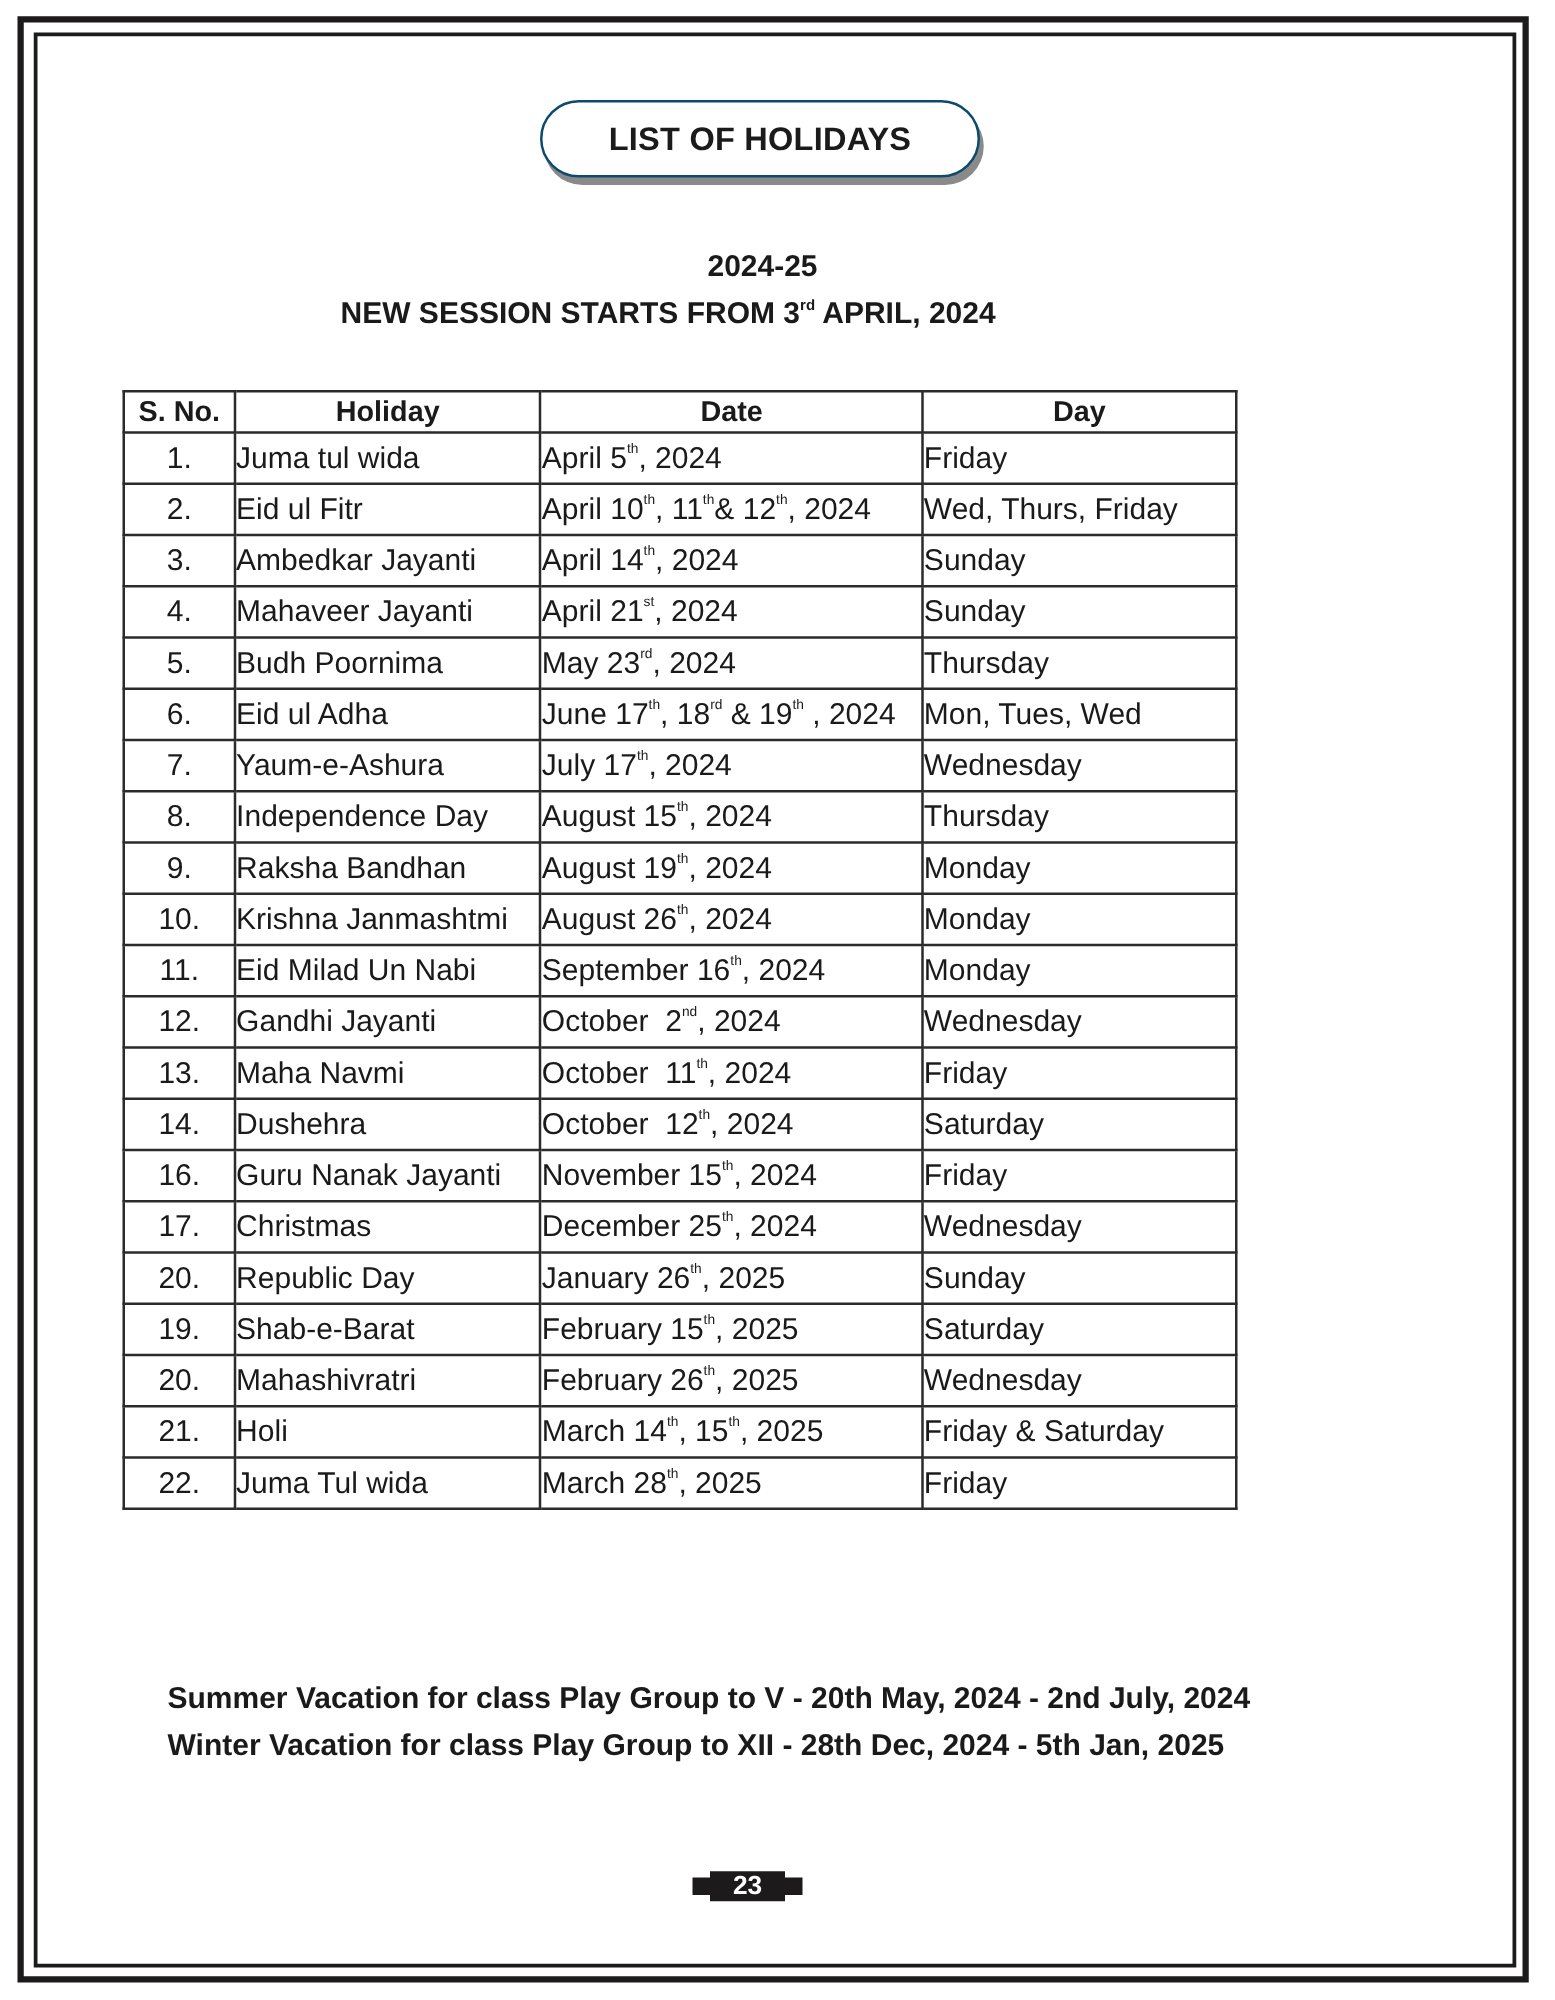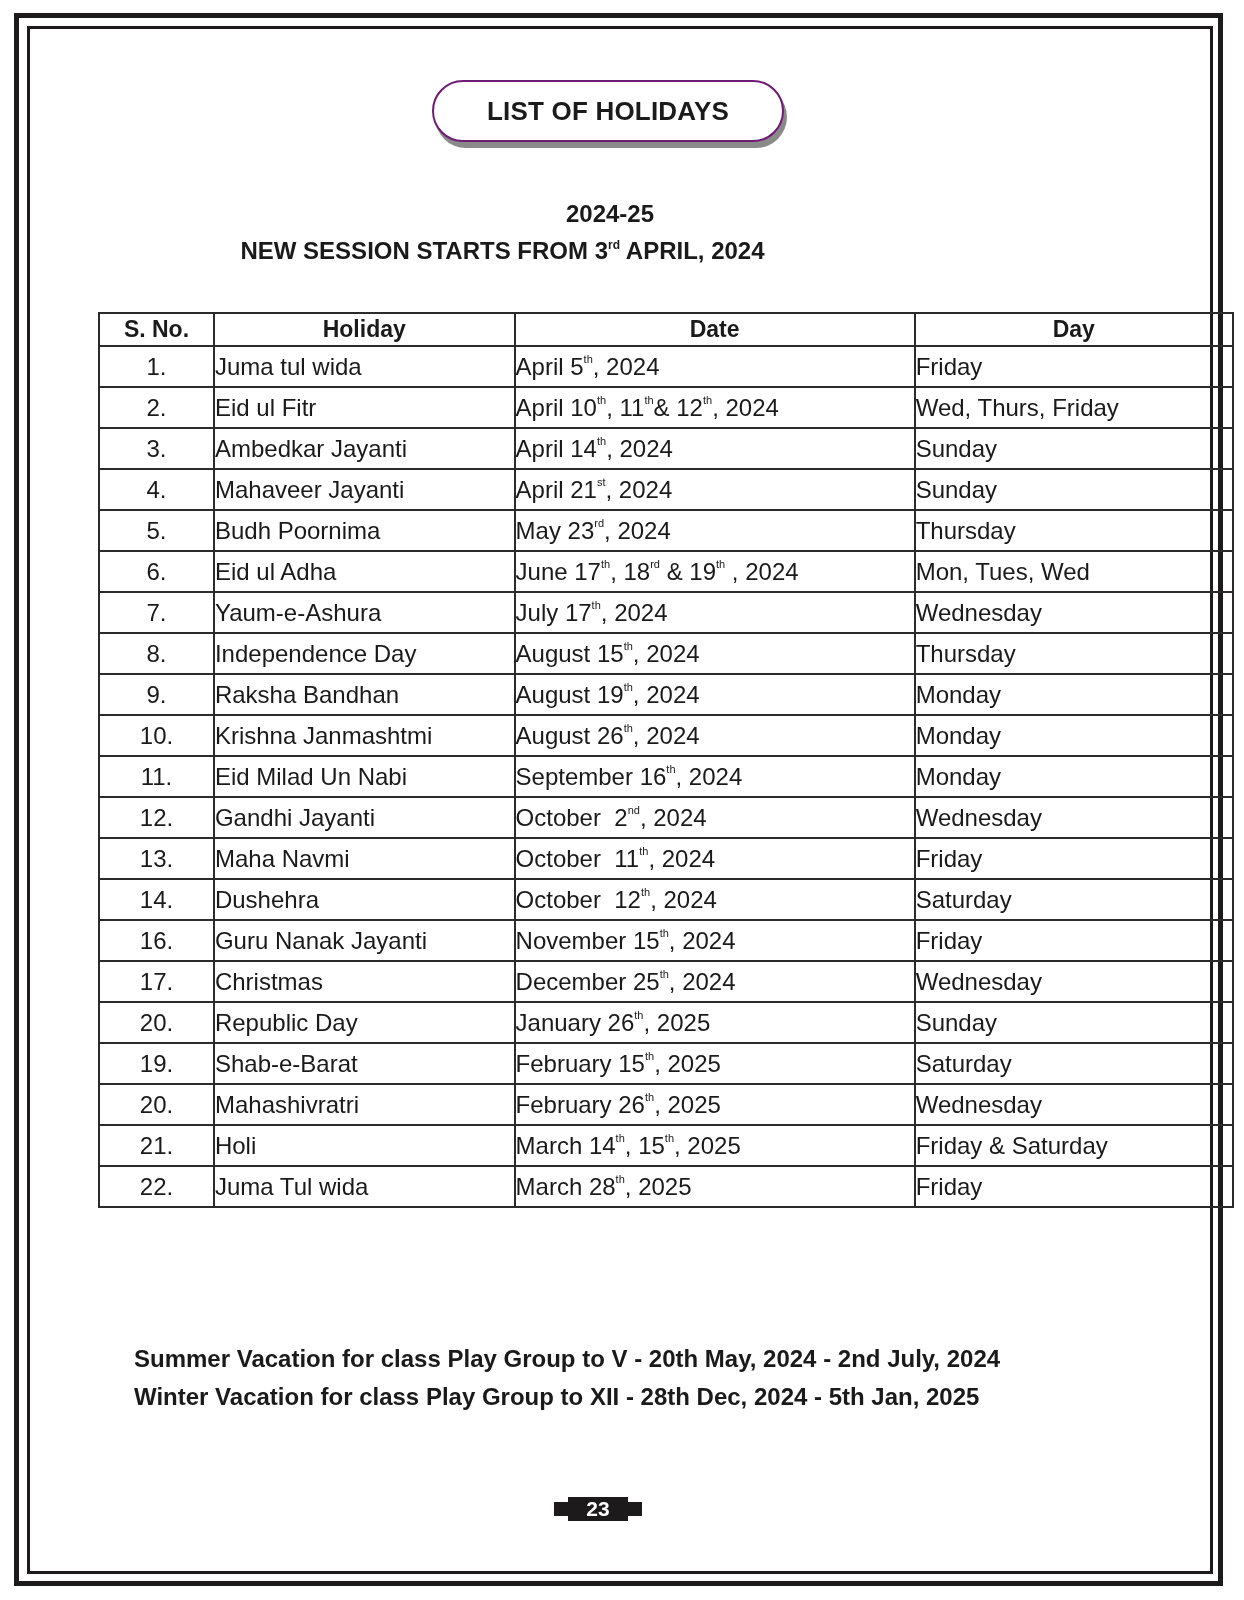--- a/index.html
+++ b/index.html
@@ -4,32 +4,32 @@
 <style>
   html, body { margin: 0; padding: 0; background: #ffffff; }
   body { width: 1244px; height: 1600px; position: relative; overflow: hidden;
          font-family: "Liberation Sans", sans-serif; color: #1a1a1a; }
   .frame-outer { position: absolute; left: 14px; top: 13px; width: 1209px; height: 1573px;
                  border: 5px solid #1c1a1a; box-sizing: border-box; }
   .frame-inner { position: absolute; left: 27px; top: 26px; width: 1186px; height: 1548px;
                  border: 3px solid #1c1a1a; box-sizing: border-box; }
 
   .title-pill { position: absolute; left: 432px; top: 80px; width: 352px; height: 62px;
-                border: 2px solid #701a75; border-radius: 32px; background: #fff;
+                border: 2px solid #0c4a6e; border-radius: 32px; background: #fff;
                 box-shadow: 3px 6px 0 #8a8a8a; display: flex; align-items: center; justify-content: center;
                 box-sizing: border-box; }
   .title-pill span { font-weight: bold; font-size: 26px; letter-spacing: 0.2px; color: #1b1b1b; }
 
   .session-year { position: absolute; left: 0; width: 1220px; top: 200px; text-align: center;
                   font-weight: bold; font-size: 24px; }
   .session-line { position: absolute; left: 0; width: 1005px; top: 237px; text-align: center;
-                  font-weight: bold; font-size: 24px; }
+                  font-weight: bold; font-size: 24px; padding-left: 32px; }
   .session-line sup { font-size: 12px; vertical-align: 10px; }
 
-  table.holidays { position: absolute; left: 98px; top: 312px; width: 1136px;
+  table.holidays { position: absolute; left: 98px; top: 312px; width: 892px;
                    border-collapse: collapse; font-size: 24px; }
   table.holidays th, table.holidays td { border: 2px solid #2b2b2b; height: 39px; padding: 0; }
   table.holidays th { font-weight: bold; height: 31px; font-size: 23px; }
   col.c-sno { width: 104px; } col.c-hol { width: 272px; } col.c-date { width: 362px; } col.c-day { width: 288px; }
   td.sno { text-align: center; }
   td.hol { padding-left: 18px; }
   td.date { padding-left: 18px; }
   td.day { padding-left: 32px; }
   td sup { font-size: 11px; vertical-align: 12px; }
 

